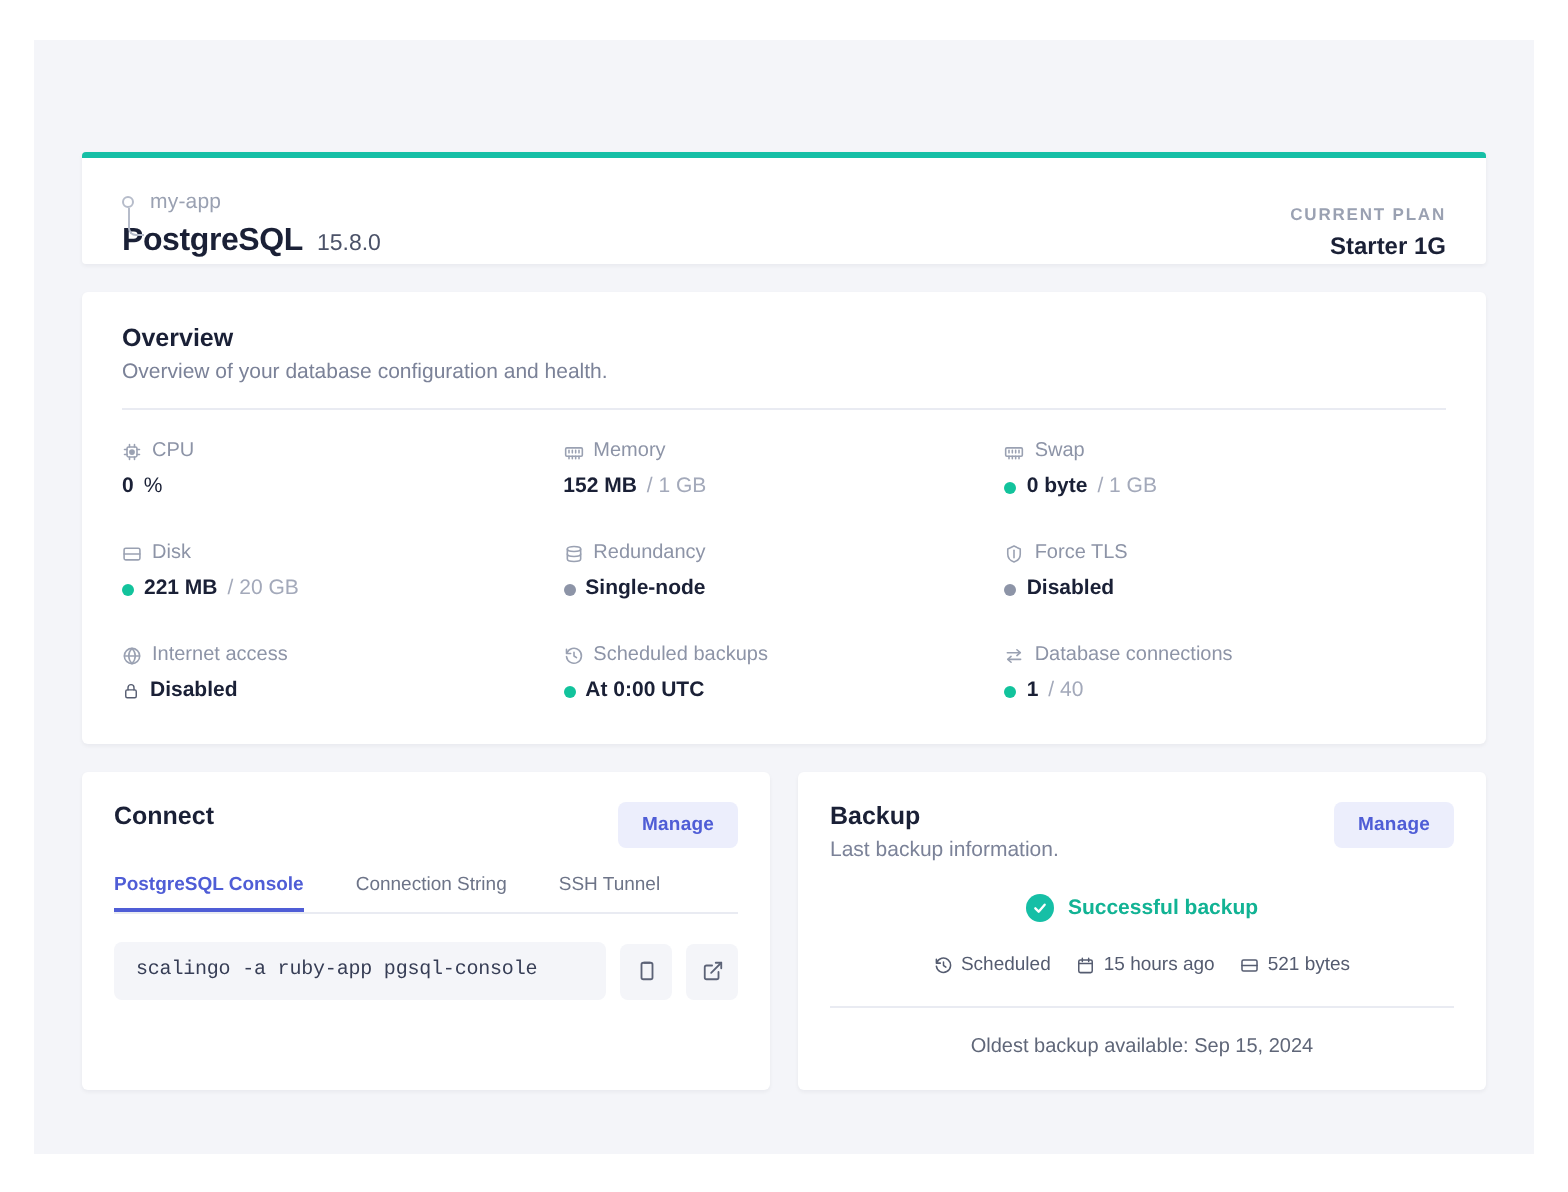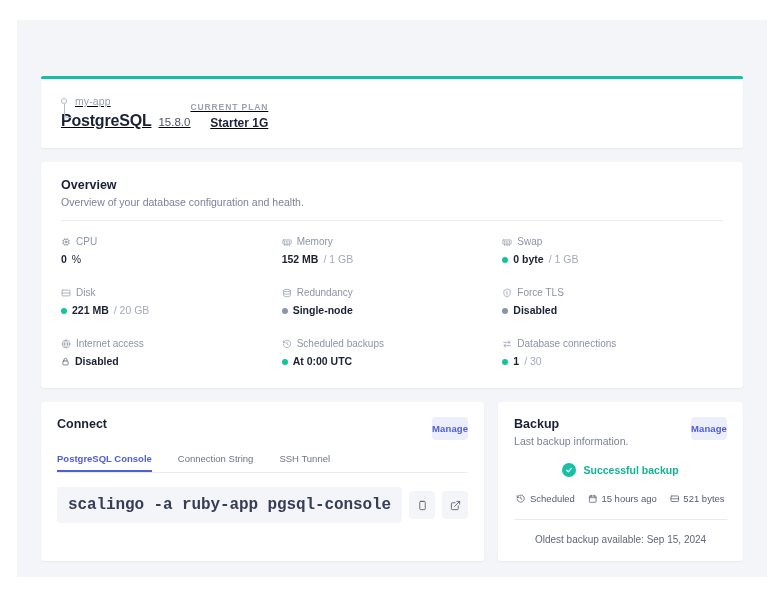--- a/index.html
+++ b/index.html
@@ -16,26 +16,25 @@
     background: #f4f5f9;
     overflow: hidden;
   }
   .wrap { position: absolute; left: 24px; top: 56px; width: 702px; }
 
   
   .header-card {
     background: #ffffff;
     border-top: 3px solid var(--teal);
     border-radius: 2px;
-    padding: 16px 20px 18px 20px;
+    padding: 16px 20px 2px 20px;
     display: flex;
-    justify-content: flex-start;
+    justify-content: space-between;
     align-items: flex-end;
     box-shadow: 0 1px 2px rgba(20,24,48,.05);
-    text-decoration: underline;
   }
   :root {
     --teal: #16bfa6;
     --teal-dk: #10b394;
     --indigo: #4f5dd6;
     --indigo-bg: #eceefc;
     --ink: #1a2036;
     --muted: #8b92a5;
     --muted2: #9aa1b2;
     --line: #e9ebf2;
@@ -98,38 +97,38 @@
   .ico svg { width: 100%; height: 100%; display: block; }
   .ico-dk { color: #555c70; }
 
   
   .panels { display: flex; gap: 14px; margin-top: 14px; }
   .panel { flex: 1 1 0; padding: 15px 16px 16px 16px; }
   .panel-head { display: flex; justify-content: space-between; align-items: flex-start; }
   .manage-btn {
     background: var(--indigo-bg); color: var(--indigo);
     font-size: 9.5px; font-weight: 700; border: none; border-radius: 4px;
-    padding: 6px 0; cursor: pointer; letter-spacing: .1px; text-align: right;
+    padding: 6px 12px; cursor: pointer; letter-spacing: .1px; text-align: right;
   }
   .tabs { display: flex; margin-top: 13px; border-bottom: 1px solid var(--line); }
   .tab {
     font-size: 9.5px; color: #6d7488; padding: 0 0 8px 0;
     cursor: pointer; white-space: nowrap;
   }
   .tab + .tab { margin-left: 26px; }
   .tab.active {
     color: var(--indigo); font-weight: 700;
     box-shadow: inset 0 -2px 0 0 var(--indigo);
   }
   .cmd-row { display: flex; align-items: center; gap: 7px; margin-top: 14px; }
   .cmd-box {
     flex: 1 1 auto; background: #f4f5f9; border-radius: 4px;
     padding: 9px 11px; font-family: "Liberation Mono", monospace;
-    font-size: 16px; color: #363d55; letter-spacing: -.1px;
-    white-space: nowrap; overflow: hidden; font-weight: bold;
+    font-size: 10px; color: #363d55; letter-spacing: -.1px;
+    white-space: nowrap; overflow: hidden;
   }
   .icon-btn {
     width: 26px; height: 28px; background: #f4f5f9; border: none;
     border-radius: 4px; cursor: pointer; color: #5c6377;
     display: flex; align-items: center; justify-content: center; flex: 0 0 26px;
   }
   .icon-btn svg { width: 11px; height: 11px; display: block; }
 
   .backup-row {
     display: flex; align-items: center; justify-content: flex-end;
@@ -317,21 +316,21 @@
                   <path d="M15.5 4.5 19.5 8l-4 3.5"></path>
                   <path d="M20 16H5"></path>
                   <path d="M8.5 12.5 4.5 16l4 3.5"></path>
                 </svg>
               </span>
               <span>Database connections</span>
             </div>
             <div class="metric-value">
               <span class="dot green"></span>
               <span class="strong">1</span>
-              <span class="sub" style="">/ 30</span>
+              <span class="sub" style="">/ 40</span>
             </div>
           </div>
         </div>
     </div>
 
     <div class="panels">
 
       <div class="card panel">
         <div class="panel-head">
           <div>

